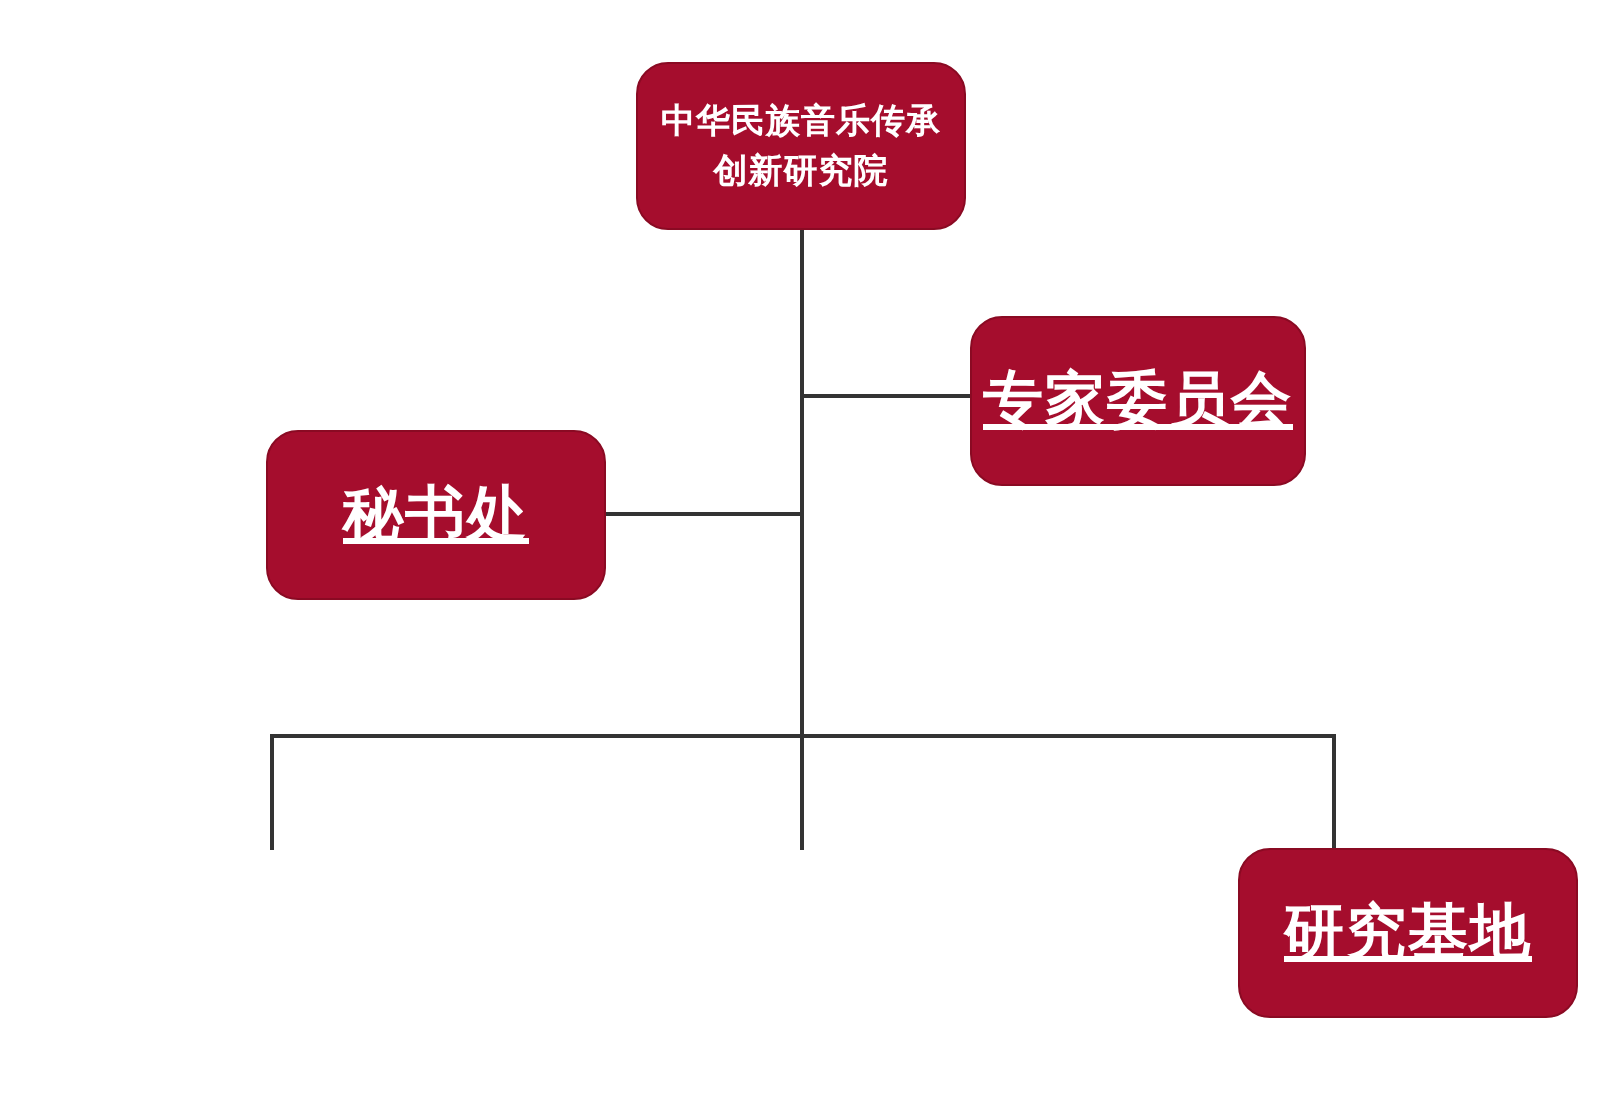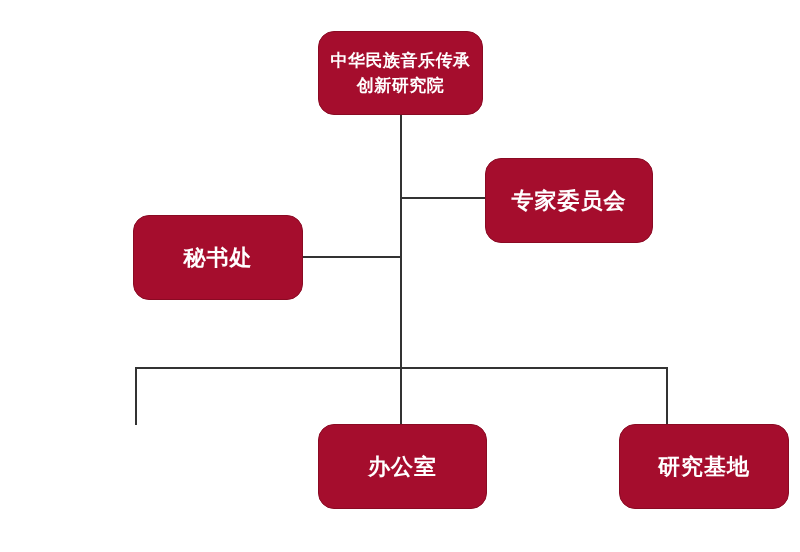--- a/index.html
+++ b/index.html
@@ -29,21 +29,21 @@
     color: var(--node-text);
     display: flex;
     align-items: center;
     justify-content: center;
     text-align: center;
     font-weight: bold;
     z-index: 2;
   }
   .node .label { display: block; }
   .node.root { font-size: 17px; line-height: 25px; letter-spacing: 0.5px; }
-  .node.std  { font-size: 22px; letter-spacing: 1px; }
+  .node.std  { font-size: 30px; letter-spacing: 1px; text-decoration: underline; }
   .line {
     position: absolute;
     background: var(--connector);
     z-index: 1;
   }
   .line.v { width: 2px; }
   .line.h { height: 2px; }
 </style>
 </head>
 <body>
@@ -66,21 +66,18 @@
 
   <div class="node std" style="left:485px; top:158px; width:168px; height:85px;">
     <span class="label">专家委员会</span>
   </div>
 
   <div class="node std" style="left:133px; top:215px; width:170px; height:85px;">
     <span class="label">秘书处</span>
   </div>
 
 
-  <div class="node std" style="left:318px; top:424px; width:169px; height:85px;">
-    <span class="label">办公室</span>
-  </div>
 
   <div class="node std" style="left:583px; top:424px; width:170px; height:85px;margin-left:36px;">
     <span class="label">研究基地</span>
   </div>
 
 </div>
 
 </body></html>

